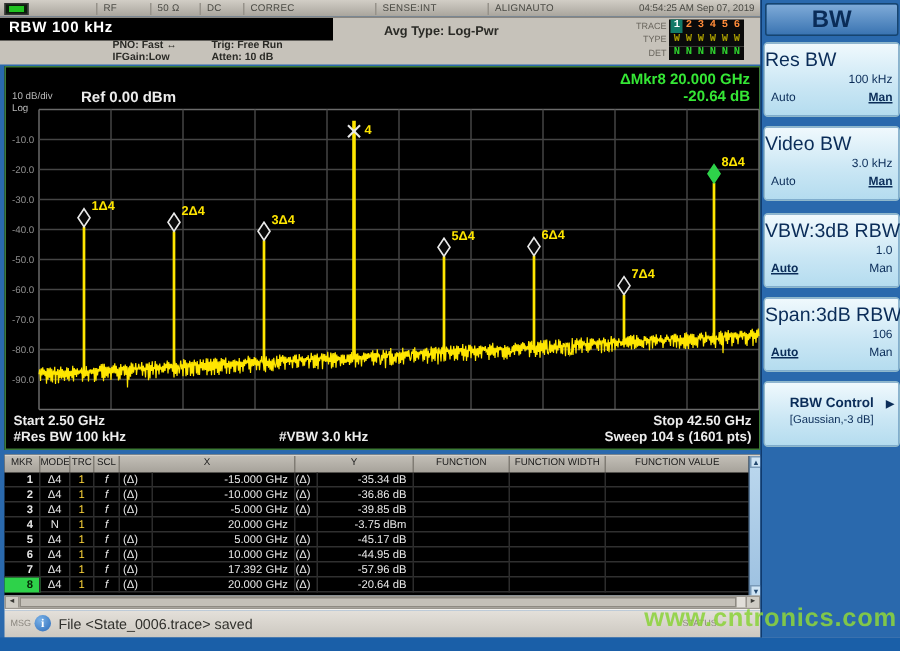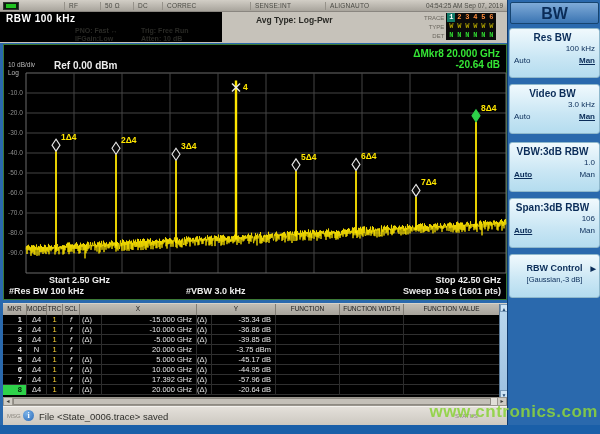--- a/index.html
+++ b/index.html
@@ -12,21 +12,21 @@
     background:linear-gradient(#d2cec6,#a8a49c); border-bottom:1px solid #8a8680; }
   .tb-item { position:absolute; top:2px; font-size:6.5px; color:#4a4a44; letter-spacing:0.2px;
     border-left:1px solid #96928a; padding-left:4px; line-height:8px; }
   #tb-datetime { position:absolute; right:4px; top:2px; font-size:6.5px; color:#4a4a44; line-height:8px; }
   #led { position:absolute; left:3px; top:2px; width:16px; height:8px; background:#0b1f0b;
     border:1px solid #333; }
   #led::after { content:""; position:absolute; left:2px; top:1px; width:10px; height:4px; background:#21c321; }
 
   
   #measbar { position:absolute; left:0; top:12px; width:507px; height:31px; background:#c6c2ba; }
-  #rbw-banner { position:absolute; left:0; top:0; width:222px; height:30px; background:#000;
+  #rbw-banner { position:absolute; left:0; top:0; width:222px; height:15px; background:#000;
     color:#fff; font-weight:bold; font-size:10px; line-height:13px; padding-left:6px; letter-spacing:0.5px; }
   .meas-sm { position:absolute; font-size:7px; font-weight:bold; color:#2a2a26; line-height:8px; }
   #avg-type { position:absolute; left:256px; top:3px; font-size:8.5px; font-weight:bold; color:#2a2a26; }
   #trace-block { position:absolute; left:424px; top:1px; }
   .trow { display:flex; align-items:center; height:9px; justify-content:flex-end; }
   .trow-label { font-size:6px; color:#6a665e; margin-right:2px; }
   .trow-cells { display:flex; background:#0a0a0a; padding:0 1px; }
   .tchar { width:8px; text-align:center; font-size:7px; font-weight:bold;
     font-family:"Liberation Mono", monospace; line-height:9px; }
   .tdig { color:#ff8c3a; }
@@ -96,21 +96,21 @@
 
   
   #sidebar { position:absolute; left:507px; top:0; width:93px; height:425px;
     background:#2a69ad; border-left:1px solid #0f3a6e; }
   #sb-header { position:absolute; left:2px; top:2px; width:89px; height:22px;
     background:linear-gradient(#7fabd8,#3a74b2); border:1px solid #16446f; border-radius:2px;
     color:#0a2c58; font-weight:bold; font-size:16px; text-align:center; line-height:21px; }
   .skey { position:absolute; left:1px; width:91px;
     background:linear-gradient(#f0f9fd 0%, #c9e6f4 60%, #b4dcef 100%);
     border:1px solid #8fb8cc; border-radius:3px; color:#0a2c58; }
-  .skey-title { font-weight:bold; font-size:10px; text-align:center; padding:3px 4px 0 0; white-space:nowrap; }
+  .skey-title { font-weight:normal; font-size:13px; text-align:left; padding:3px 4px 0 0; white-space:nowrap; }
   .skey-value { font-size:8px; text-align:right; padding:1px 4px 0 0; }
   .skey-amrow { display:flex; justify-content:space-between; padding:3px 4px 0 4px; font-size:8px; }
   .skey-am { color:#0a2c58; }
   .skey-am.active { font-weight:bold; text-decoration:underline; }
   .skey-title-center { font-weight:bold; font-size:9px; text-align:center; padding-top:8px; position:relative; }
   .skey-arrow { position:absolute; right:3px; top:10px; font-size:7px; }
   .skey-sub { font-size:7.5px; text-align:center; padding-top:2px; }
 
   
   #watermark { position:absolute; right:2px; top:402px; font-size:17px; font-weight:bold;
@@ -229,21 +229,21 @@
         <text x="417" y="140.42000000000002" fill="#ffe600" font-size="8.5" font-weight="bold">7Δ4</text>
         <line x1="472" y1="76.78" x2="472" y2="181.625" stroke="#ffe600" stroke-width="1.8"></line>
         <polygon points="472,64.78 476,70.78 472,76.78 468,70.78" fill="#2ed24a" stroke="#2ed24a" stroke-width="1.1"></polygon>
         <text x="477" y="65.78" fill="#ffe600" font-size="8.5" font-weight="bold">8Δ4</text>
       </svg>
     <span class="gr-ann" style="left:4px; top:16px;">10 dB/div</span>
     <span class="gr-ann" style="left:4px; top:24px;">Log</span>
     <span id="gr-ref">Ref 0.00 dBm</span>
     <span id="gr-dmkr1">ΔMkr8 20.000 GHz</span>
     <span id="gr-dmkr2">-20.64 dB</span>
-    <span class="gr-bot" style="left:5px; bottom:14px;margin-left:40px;">Start 2.50 GHz</span>
+    <span class="gr-bot" style="left:5px; bottom:14px;">Start 2.50 GHz</span>
     <span class="gr-bot" style="right:5px; bottom:14px;">Stop 42.50 GHz</span>
     <span class="gr-bot" style="left:5px; bottom:3px;">#Res BW 100 kHz</span>
     <span class="gr-bot" style="left:182px; bottom:3px;">#VBW 3.0 kHz</span>
     <span class="gr-bot" style="right:5px; bottom:3px;">Sweep  104 s (1601 pts)</span>
   </div>
 
   <div id="table-panel">
     <div id="mkr-header">
         <div class="hcell h0">MKR</div>
         <div class="hcell h1">MODE</div>

